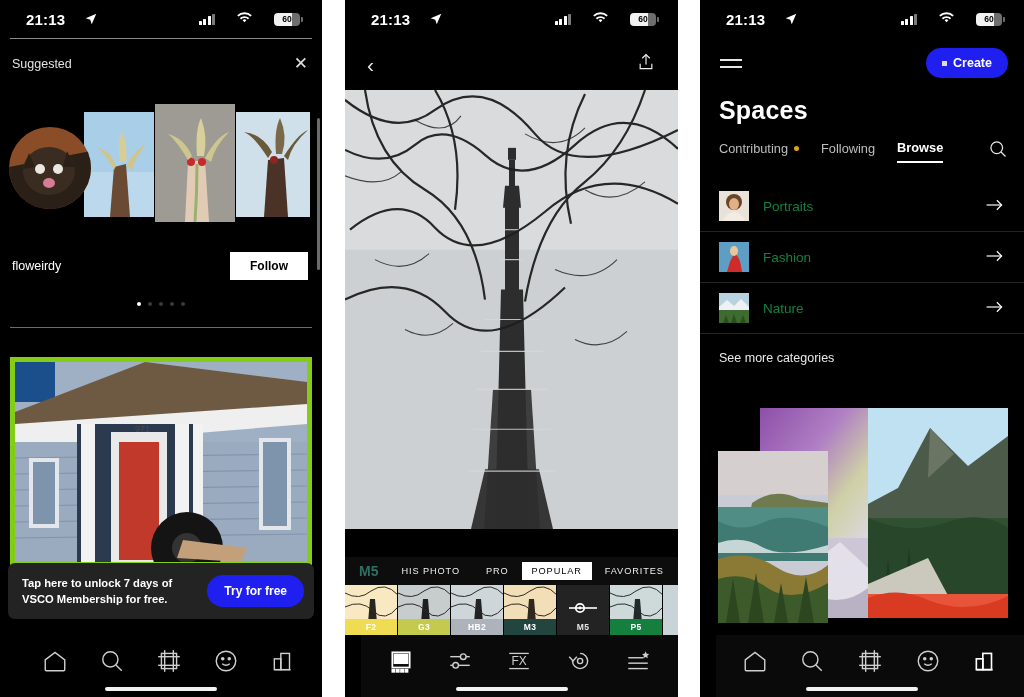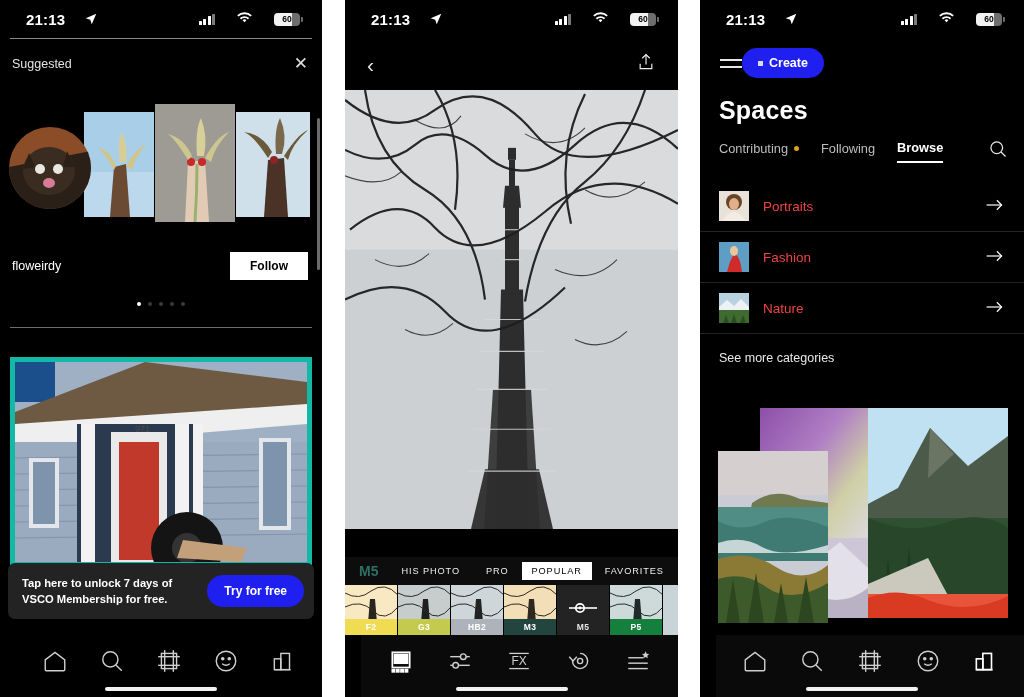--- a/index.html
+++ b/index.html
@@ -64,21 +64,21 @@
   .uname { color:#fff; font-size:12.5px; }
   .follow-btn {
     background:#fff; color:#000; font-size:12px; font-weight:bold;
     padding:7px 20px; border:none;
   }
   .dots { display:flex; gap:7px; justify-content:center; margin-top:22px; }
   .dots i { width:4px;height:4px;border-radius:50%;background:#3a3a3a;display:block;}
   .dots i.on { background:#fff; }
   .divider2 { margin-top:21px; }
 
-  .post-card { margin:29px 10px 0 10px; background:#14b8a6; padding:5px; }
+  .post-card { margin:29px 10px 0 10px; background:#84cc16; padding:5px; }
   .post-img { width:100%; height:200px; overflow:hidden; position:relative; }
 
   .promo {
     position:absolute; left:8px; right:8px; bottom:78px;
     background:#232323; border-radius:7px;
     display:flex; align-items:center; justify-content:space-between;
     padding:12px 10px 12px 14px; z-index:30;
   }
   .promo-text { color:#fff; font-size:11.2px; line-height:1.45; font-weight:bold; }
   .try-btn {
@@ -128,21 +128,21 @@
   .flabel {
     position:absolute; left:0; right:0; bottom:0; height:16px;
     font-size:8.5px; font-weight:bold; color:#fff;
     display:flex; align-items:center; justify-content:center; letter-spacing:.4px;
   }
   .fcell.active { background:#232323; }
   .fcell.active .flabel { color:#e6e6e6; background:transparent; }
   .slider-ico { position:absolute; top:16px; left:0; right:0; display:flex; align-items:center; justify-content:center; }
 
   
-  .p3-head { display:flex; align-items:center; padding:10px 16px 0 20px; }
+  .p3-head { display:flex; align-items:center; justify-content:space-between; padding:10px 16px 0 20px; }
   .hamb { width:22px; }
   .hamb i { display:block; height:2px; background:#e6e6e6; margin:5px 0; }
   .create-btn {
     background:#1f1ff0; color:#fff; border:none; border-radius:18px;
     font-size:12.5px; font-weight:bold; padding:8px 16px;
     display:flex; align-items:center; gap:6px;
   }
   .create-dot { width:5px;height:5px;background:#dcdcdc;display:block; }
   .spaces-title { color:#fff; font-size:25px; font-weight:bold; padding:18px 0 0 19px; letter-spacing:.2px; }
   .tabsrow { display:flex; align-items:center; padding:14px 16px 0 19px; gap:22px; }
@@ -150,21 +150,21 @@
   .tab.active { color:#fff; font-weight:bold; border-bottom:2px solid #fff; }
   .tab-dot { width:5px;height:5px;border-radius:50%;background:#e2a31a;display:block; }
   .search-ic { margin-left:auto; color:#e8e8e8; }
 
   .cat-list { margin-top:18px; }
   .cat-row {
     display:flex; align-items:center; gap:14px;
     padding:10px 20px 10px 19px; border-bottom:1px solid #232323;
   }
   .cat-thumb { width:30px; height:30px; flex-shrink:0; overflow:hidden; }
-  .cat-label { color:#ef4444; font-size:13.5px; }
+  .cat-label { color:#15803d; font-size:13.5px; }
   .cat-arrow { margin-left:auto; color:#fff; font-size:15px; }
   .see-more { color:#e8e8e8; font-size:12.5px; padding:17px 0 0 19px; }
 
   .collage { position:relative; margin-top:18px; height:240px; }
   .cimg { position:absolute; overflow:hidden; }
   .c1 { left:18px; top:68px; width:110px; height:172px; }
   .c2 { left:60px; top:25px; width:108px; height:210px; }
   .c3 { left:168px; top:25px; width:140px; height:210px; }
 </style>
 </head>

